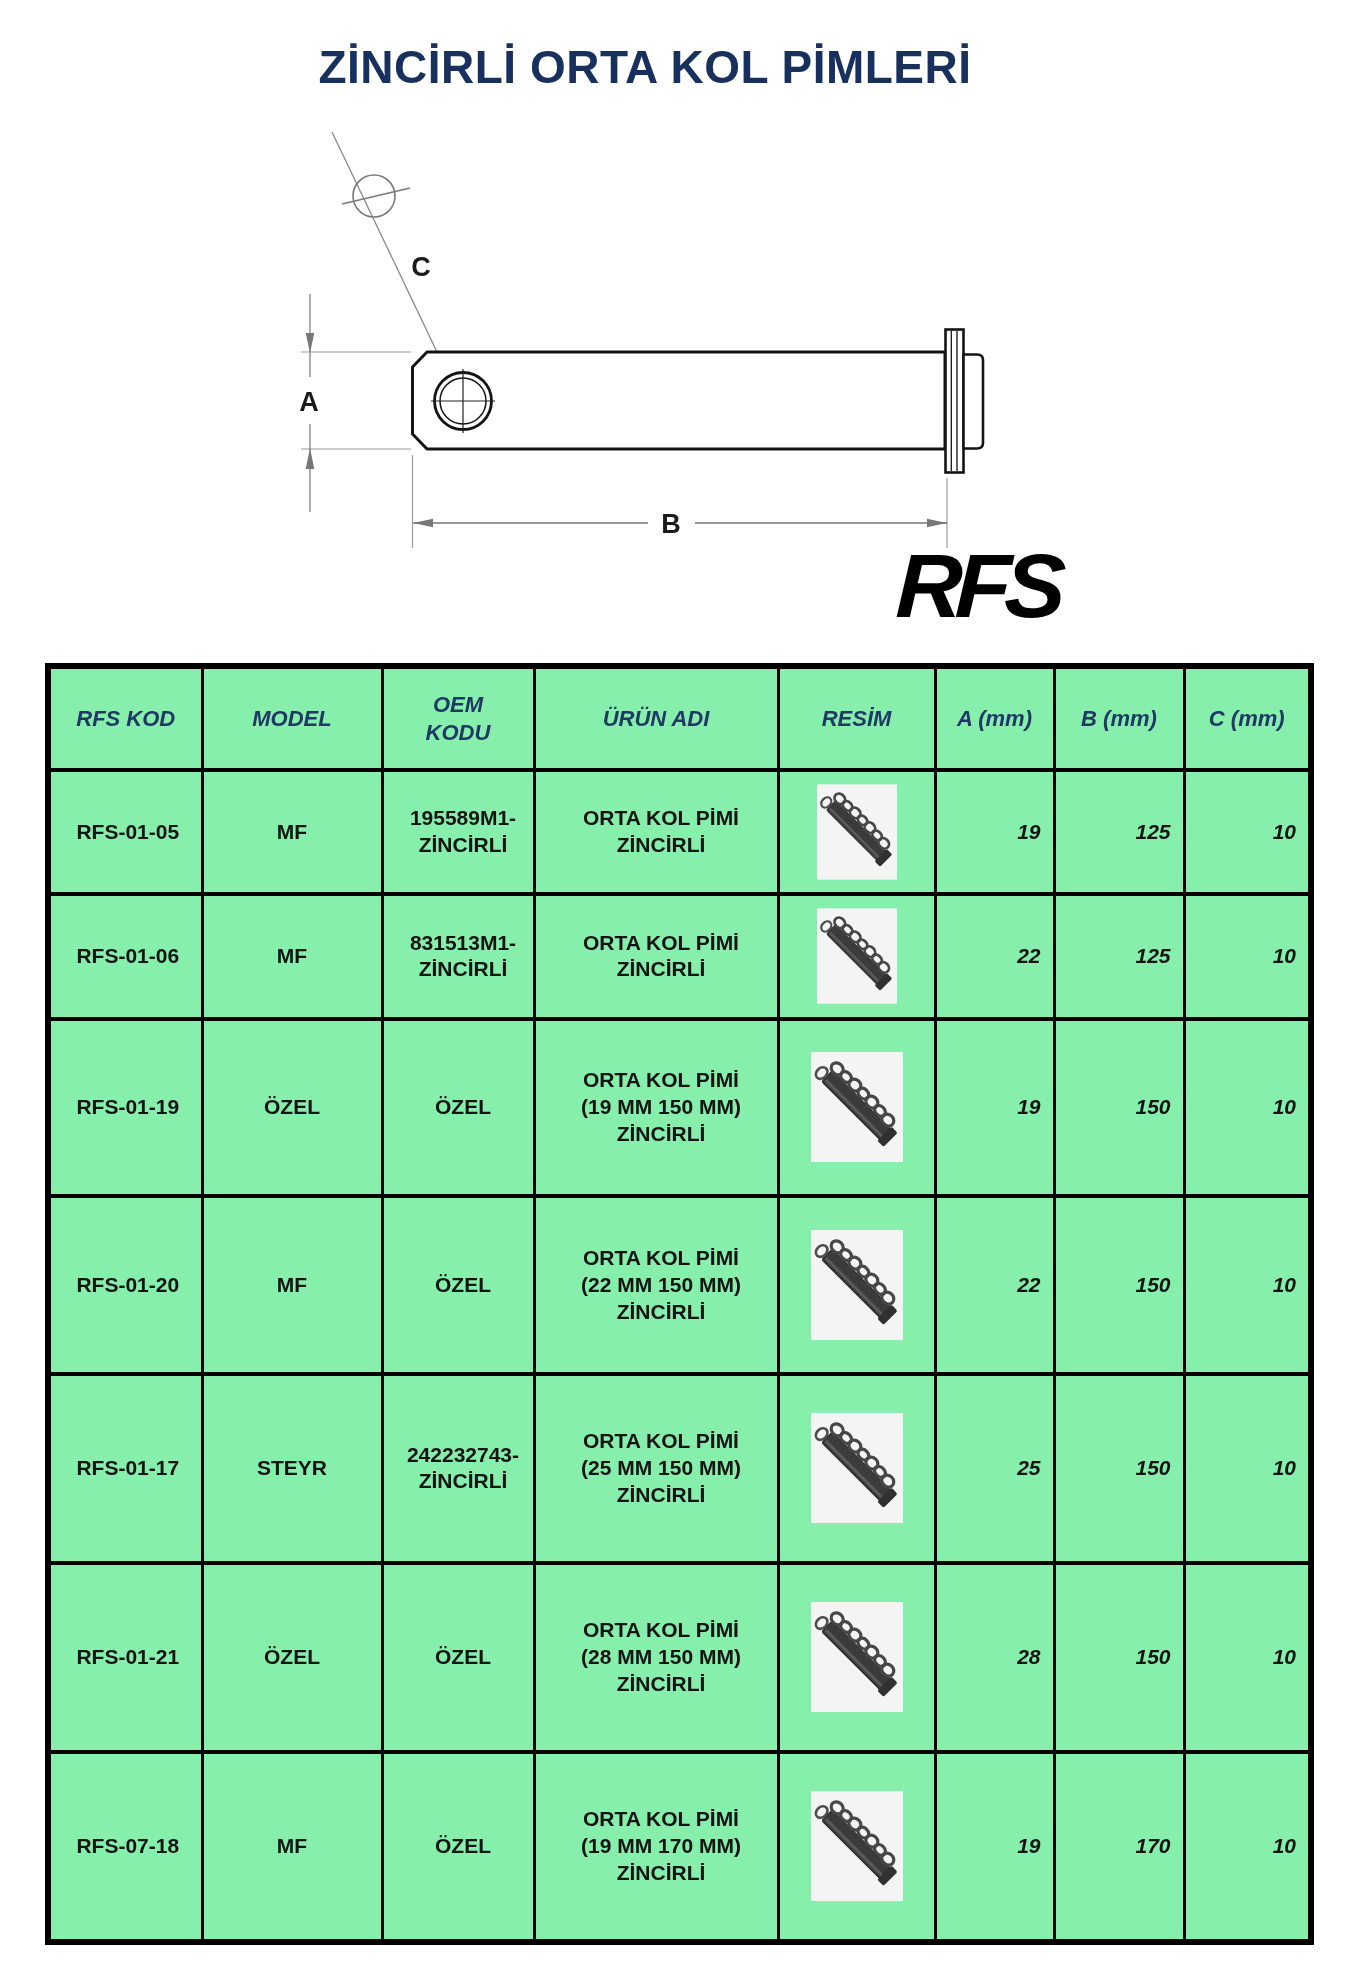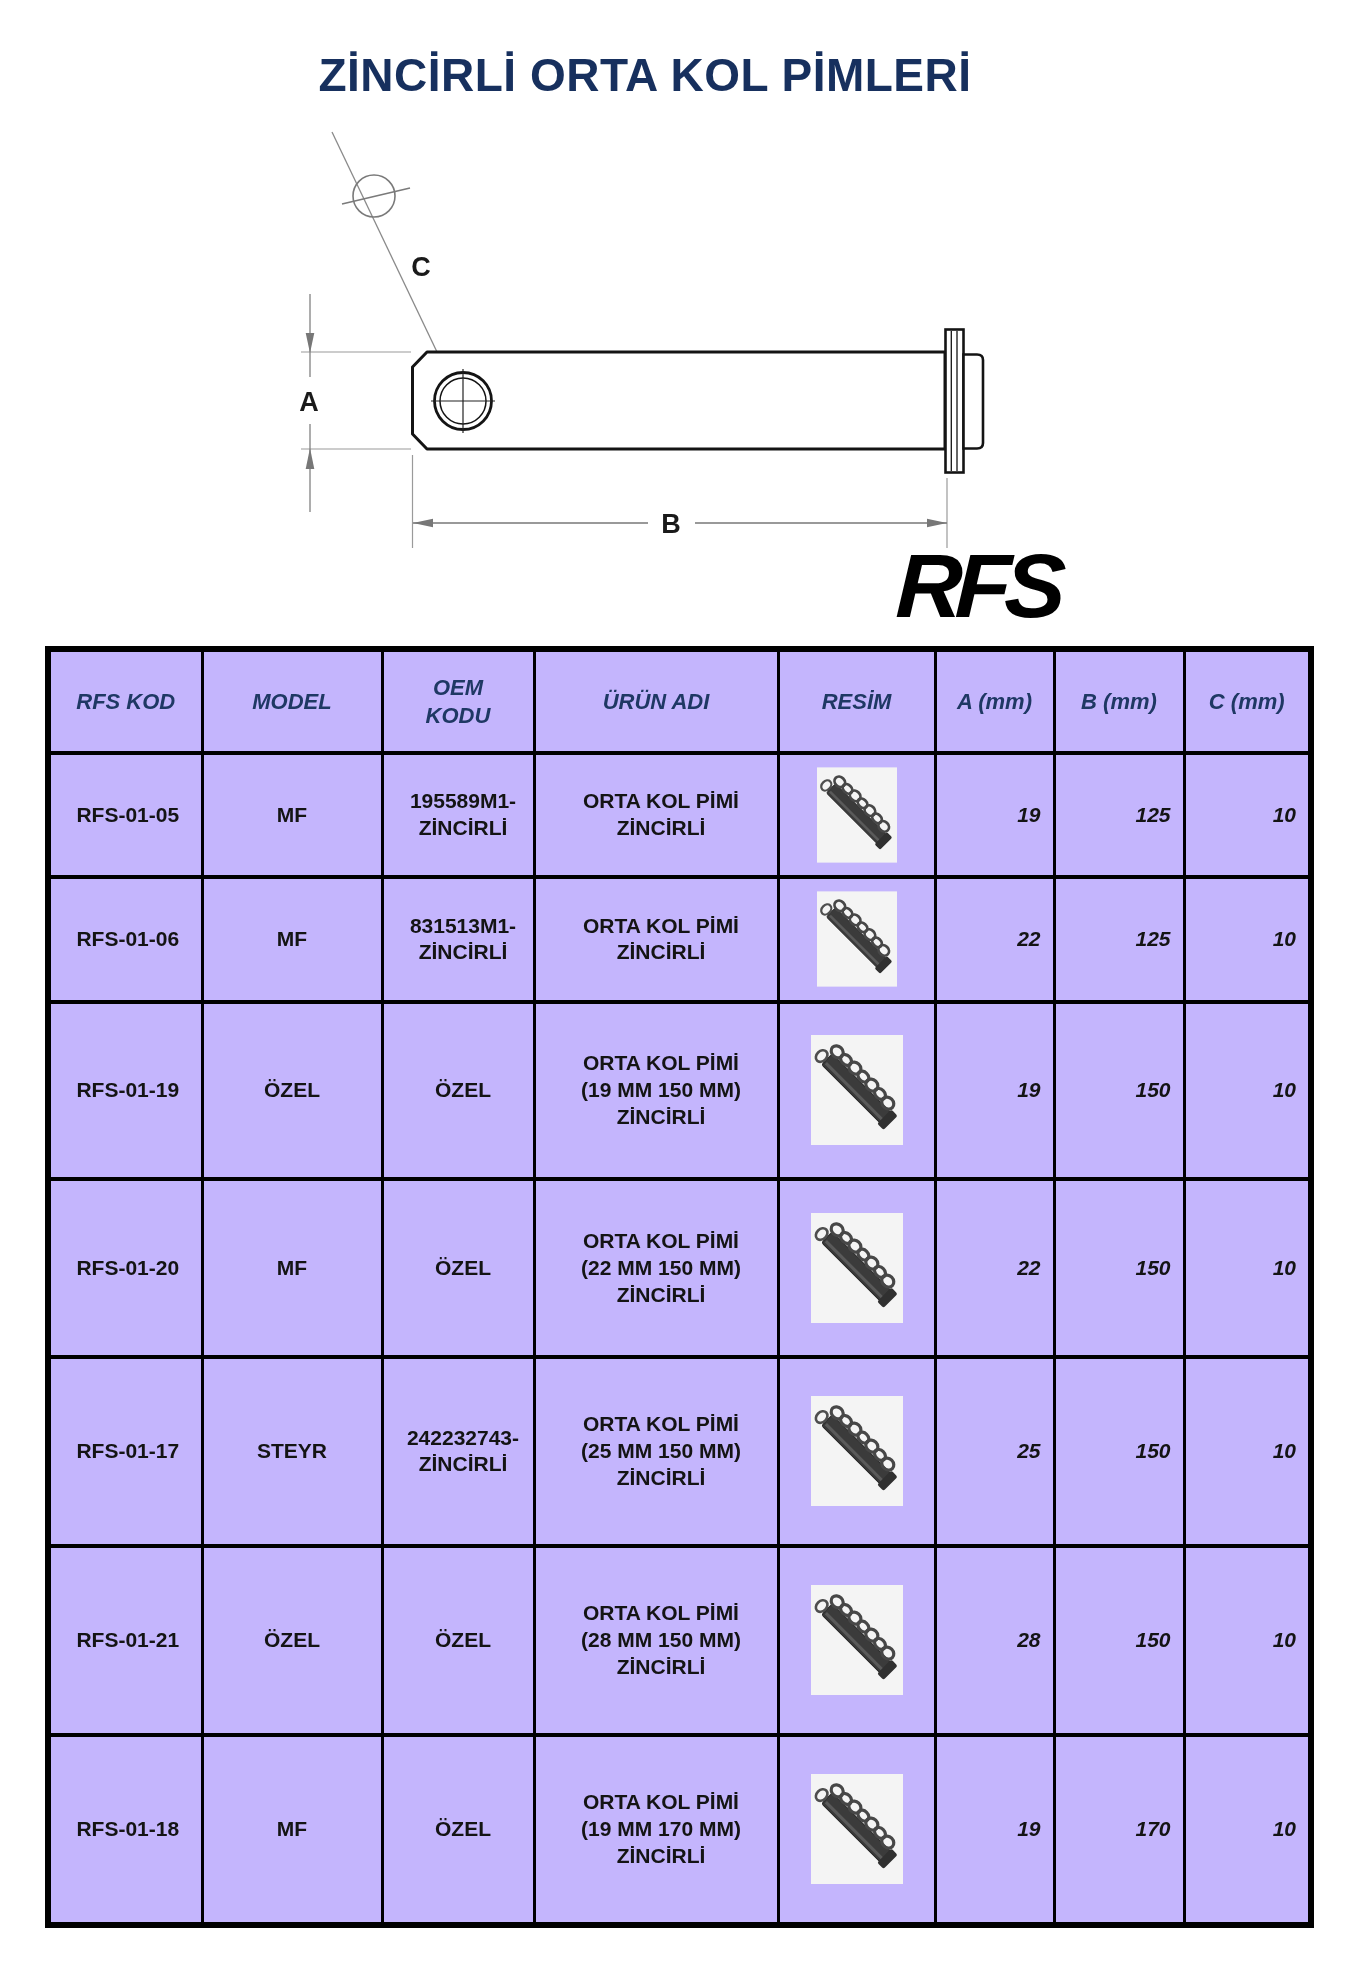--- a/index.html
+++ b/index.html
@@ -3,40 +3,40 @@
 <meta charset="utf-8">
 <style>
   html,body{margin:0;padding:0;background:#ffffff;}
   body{
     width:1362px;height:1986px;position:relative;
     font-family:"Liberation Sans", sans-serif;
     -webkit-font-smoothing:antialiased;
   }
   
   .page-title{
-    position:absolute;top:48px;left:0;width:1290px;
+    position:absolute;top:40px;left:0;width:1290px;
     text-align:center;font-size:46px;font-weight:bold;
     color:#17305e;letter-spacing:.5px;white-space:nowrap;
   }
   
   .drawing-wrap{position:absolute;left:230px;top:112px;width:820px;height:450px;}
   .dim-label{font-family:"Liberation Sans",sans-serif;font-weight:bold;font-size:27px;fill:#1a1a1a;}
   
   .brand-logo{
     position:absolute;left:896px;top:540px;
     font-size:92px;font-weight:bold;font-style:italic;
     color:#000;letter-spacing:-7px;line-height:1;
     transform:scaleY(.98) skewX(-2deg);
   }
   
   table.products{
-    position:absolute;left:45px;top:646px;
+    position:absolute;left:45px;top:663px;
     width:1266px;height:1282px;
     border-collapse:collapse;table-layout:fixed;
-    background:#c4b5fd;
+    background:#86efac;
   }
   table.products{border:6px solid #000;}
   .products th,.products td{
     border-left:3px solid #000;border-right:3px solid #000;
     border-top:4px solid #000;border-bottom:4px solid #000;
     vertical-align:middle;text-align:center;
     font-size:21px;font-weight:bold;color:#141414;
     padding:2px;overflow:hidden;
   }
   .products th{
@@ -246,21 +246,21 @@
         <td class="resim">
             <svg class="resim-svg" viewBox="0 0 92 110">
               <use href="#pinchain"></use>
             </svg>
           </td>
         <td class="num">28</td>
         <td class="num">150</td>
         <td class="num">10</td>
       </tr>
       <tr class="r9">
-        <td class="kod">RFS-01-18</td>
+        <td class="kod">RFS-07-18</td>
         <td class="model">MF</td>
         <td class="oem">ÖZEL</td>
         <td class="urun">ORTA KOL PİMİ
 (19 MM 170 MM)
 ZİNCİRLİ</td>
         <td class="resim">
             <svg class="resim-svg" viewBox="0 0 92 110">
               <use href="#pinchain"></use>
             </svg>
           </td>

